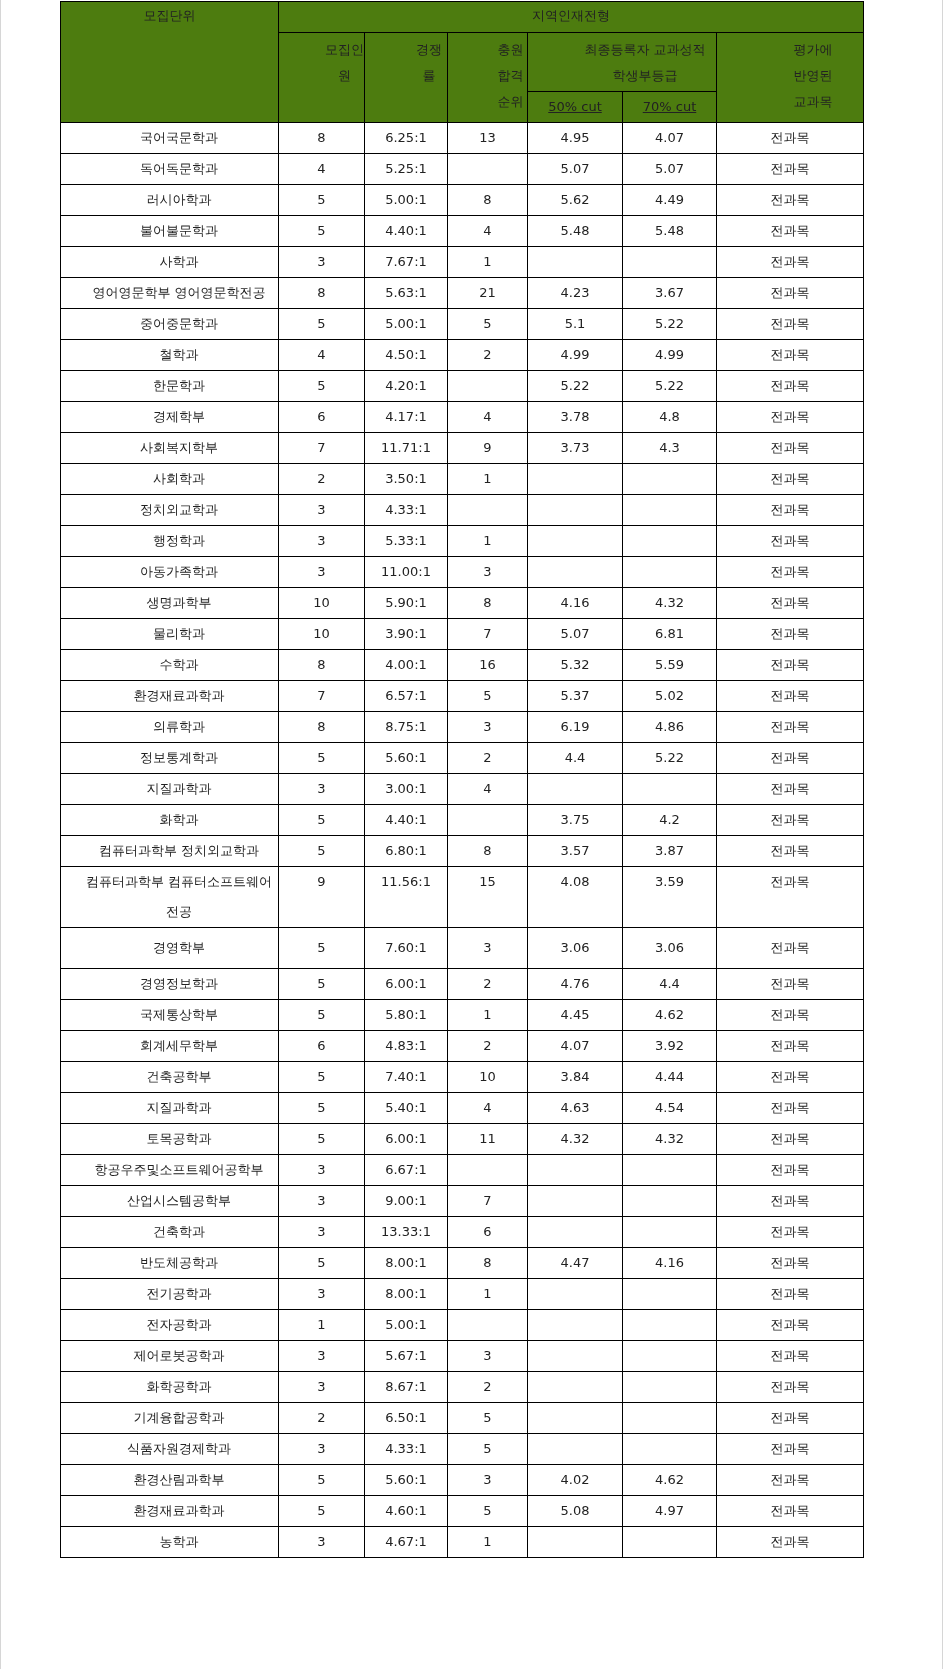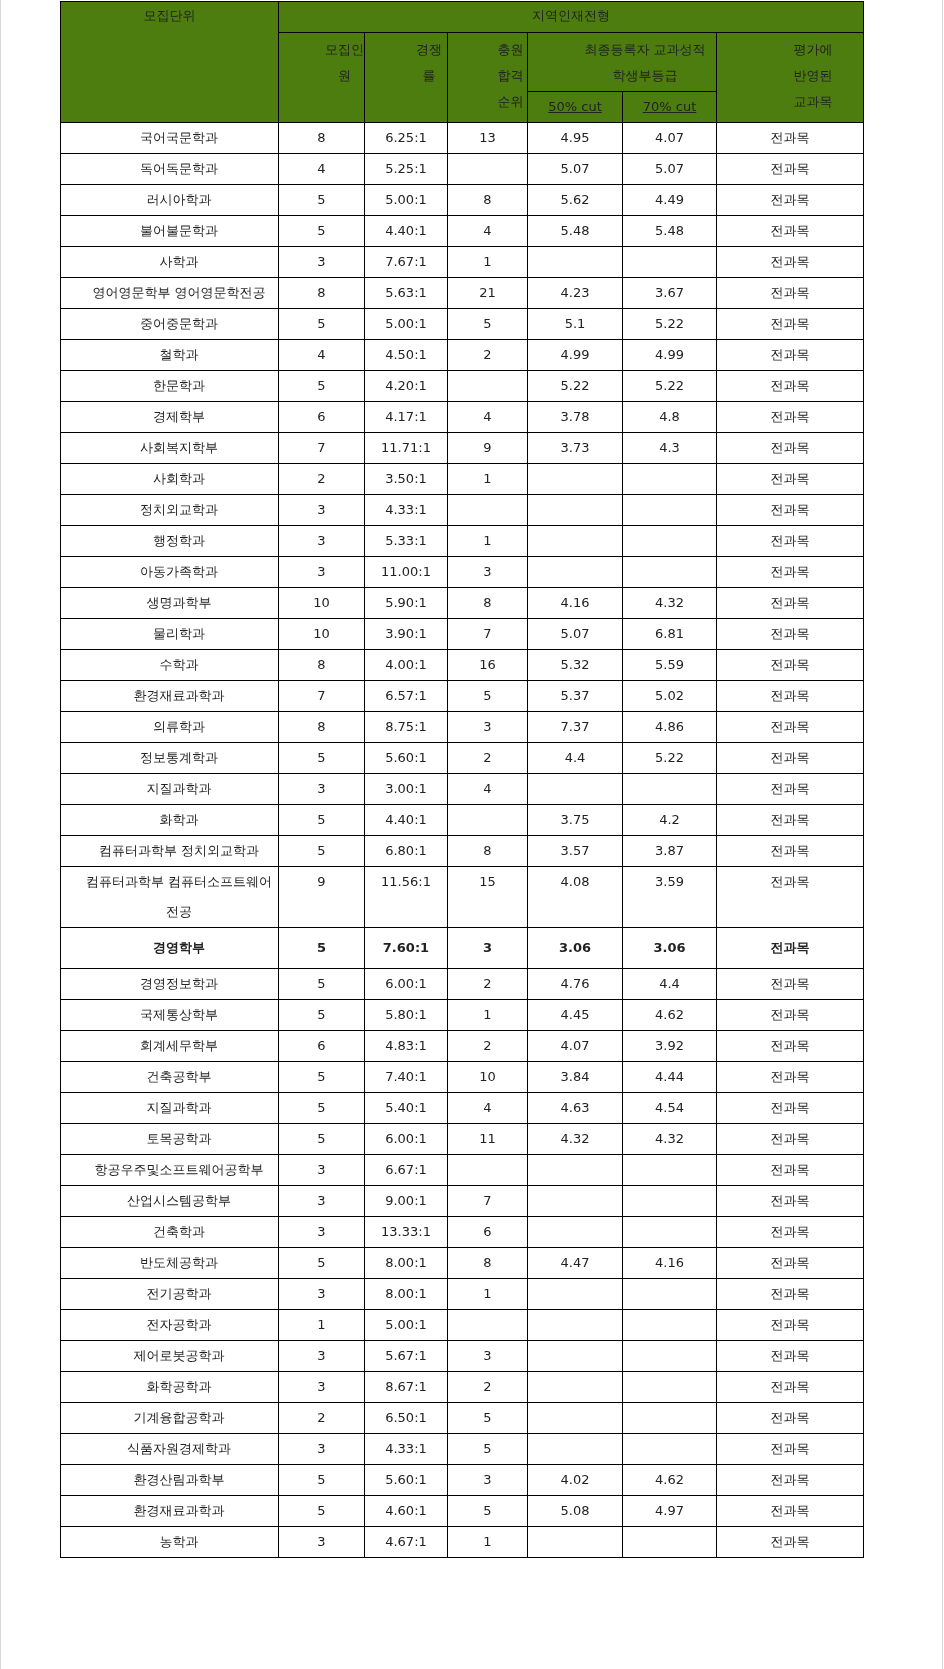--- a/index.html
+++ b/index.html
@@ -9,21 +9,21 @@
   .edge-right { position:absolute; left:942px; top:0; width:1px; height:1669px; background:#d6d6d6; }
   table { position:absolute; left:60px; top:1px; border-collapse:collapse; table-layout:fixed; width:803px; font-size:13px; }
   td, th { border:1px solid #000; padding:0; font-weight:normal; }
   th { background:#4d7c0f; vertical-align:top; text-align:center; line-height:26px;margin-top:7px; }
   th.top { height:30px; line-height:28px; }
   th.sub { height:30px; vertical-align:middle; line-height:28px;text-decoration:underline; }
   td { height:30px; text-align:center; vertical-align:top; line-height:30px; }
   td.name { text-align:center; padding-left:19px; }
   tr.tall td { height:60px; }
   tr.tall td.name { line-height:30px; }
-  tr.mid td { height:40px; line-height:30px;font-weight:bold; }
+  tr.mid td { height:40px; line-height:30px; }
   tr.mid td { line-height:40px; }
   .hdr-pad { padding-top:4px;padding-left:46px; }
 </style>
 </head>
 <body>
 
 <div class="edge-left"></div>
 <div class="edge-right"></div>
 
 <table>
@@ -234,21 +234,21 @@
         <td>5</td>
         <td>5.37</td>
         <td>5.02</td>
         <td>전과목</td>
       </tr>
       <tr>
         <td class="name">의류학과</td>
         <td>8</td>
         <td>8.75:1</td>
         <td>3</td>
-        <td>7.37</td>
+        <td>6.19</td>
         <td>4.86</td>
         <td>전과목</td>
       </tr>
       <tr>
         <td class="name">정보통계학과</td>
         <td>5</td>
         <td>5.60:1</td>
         <td>2</td>
         <td>4.4</td>
         <td>5.22</td>

